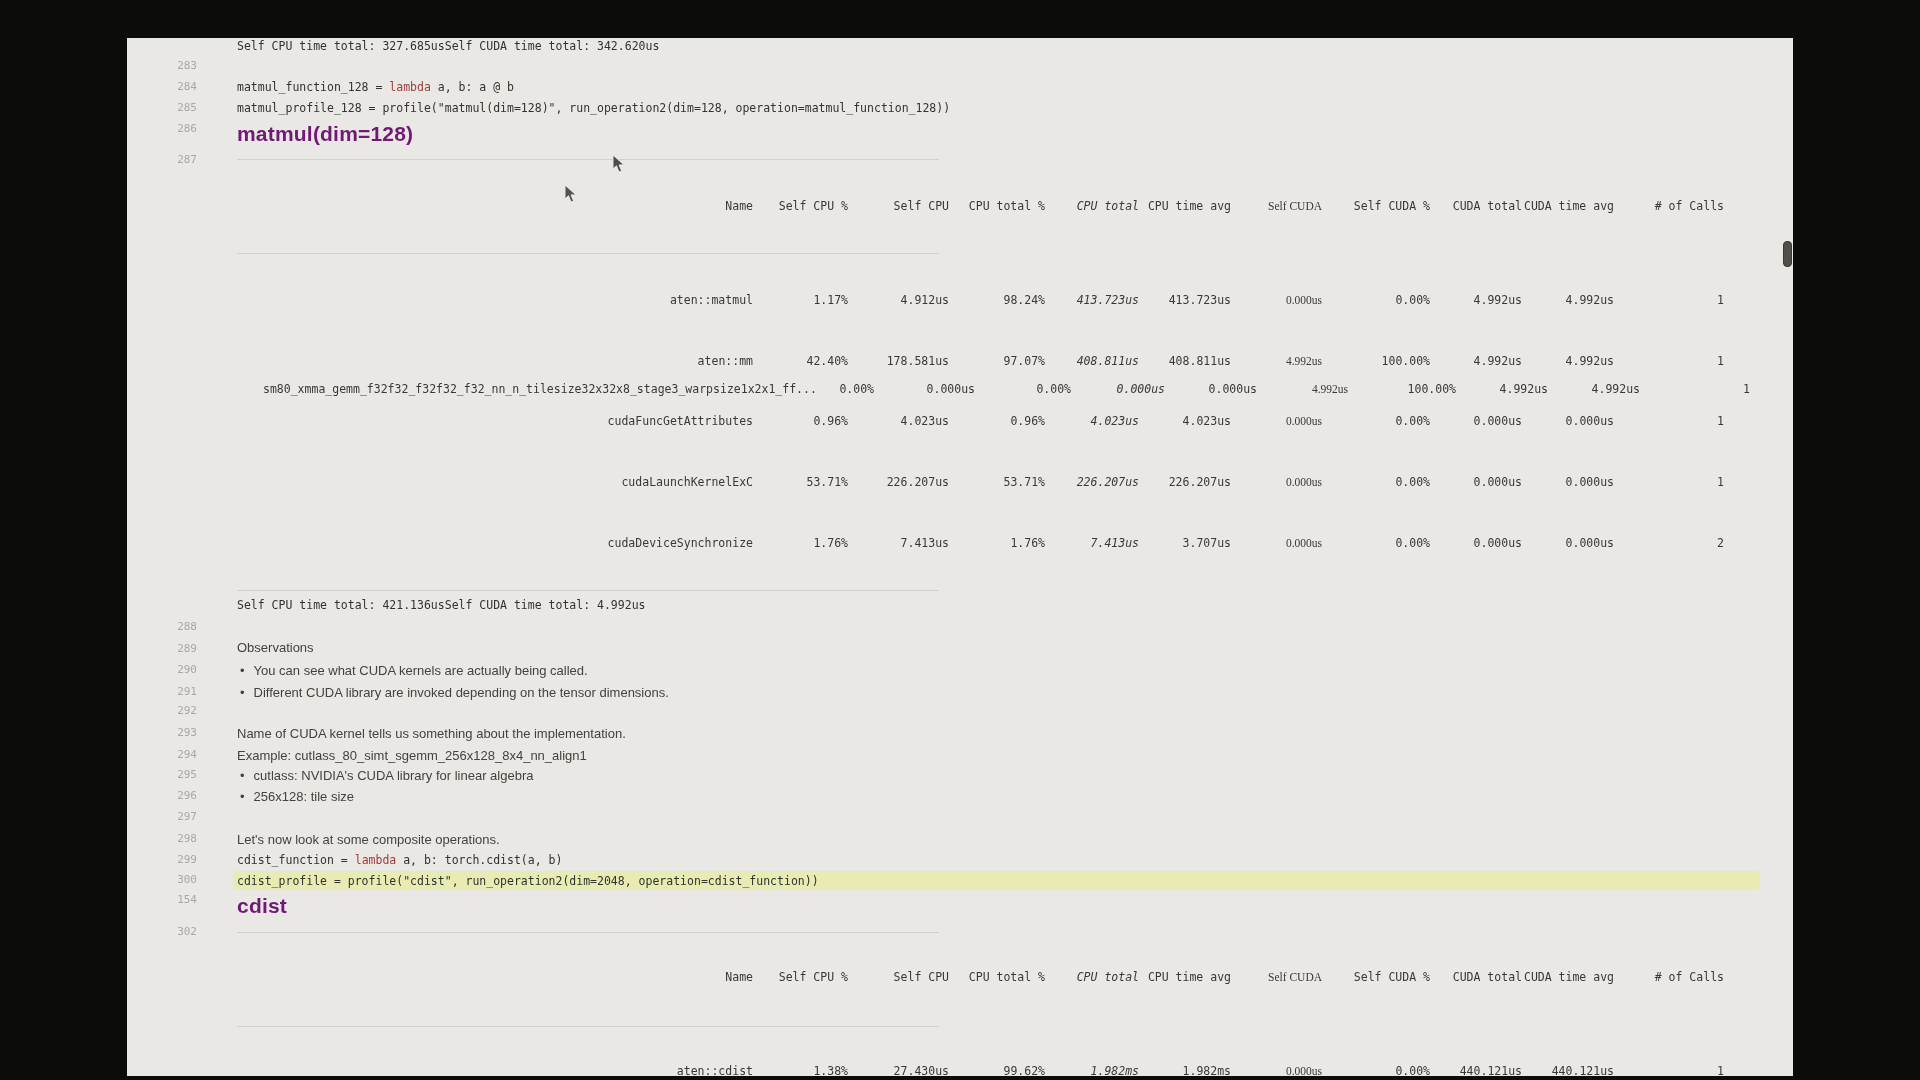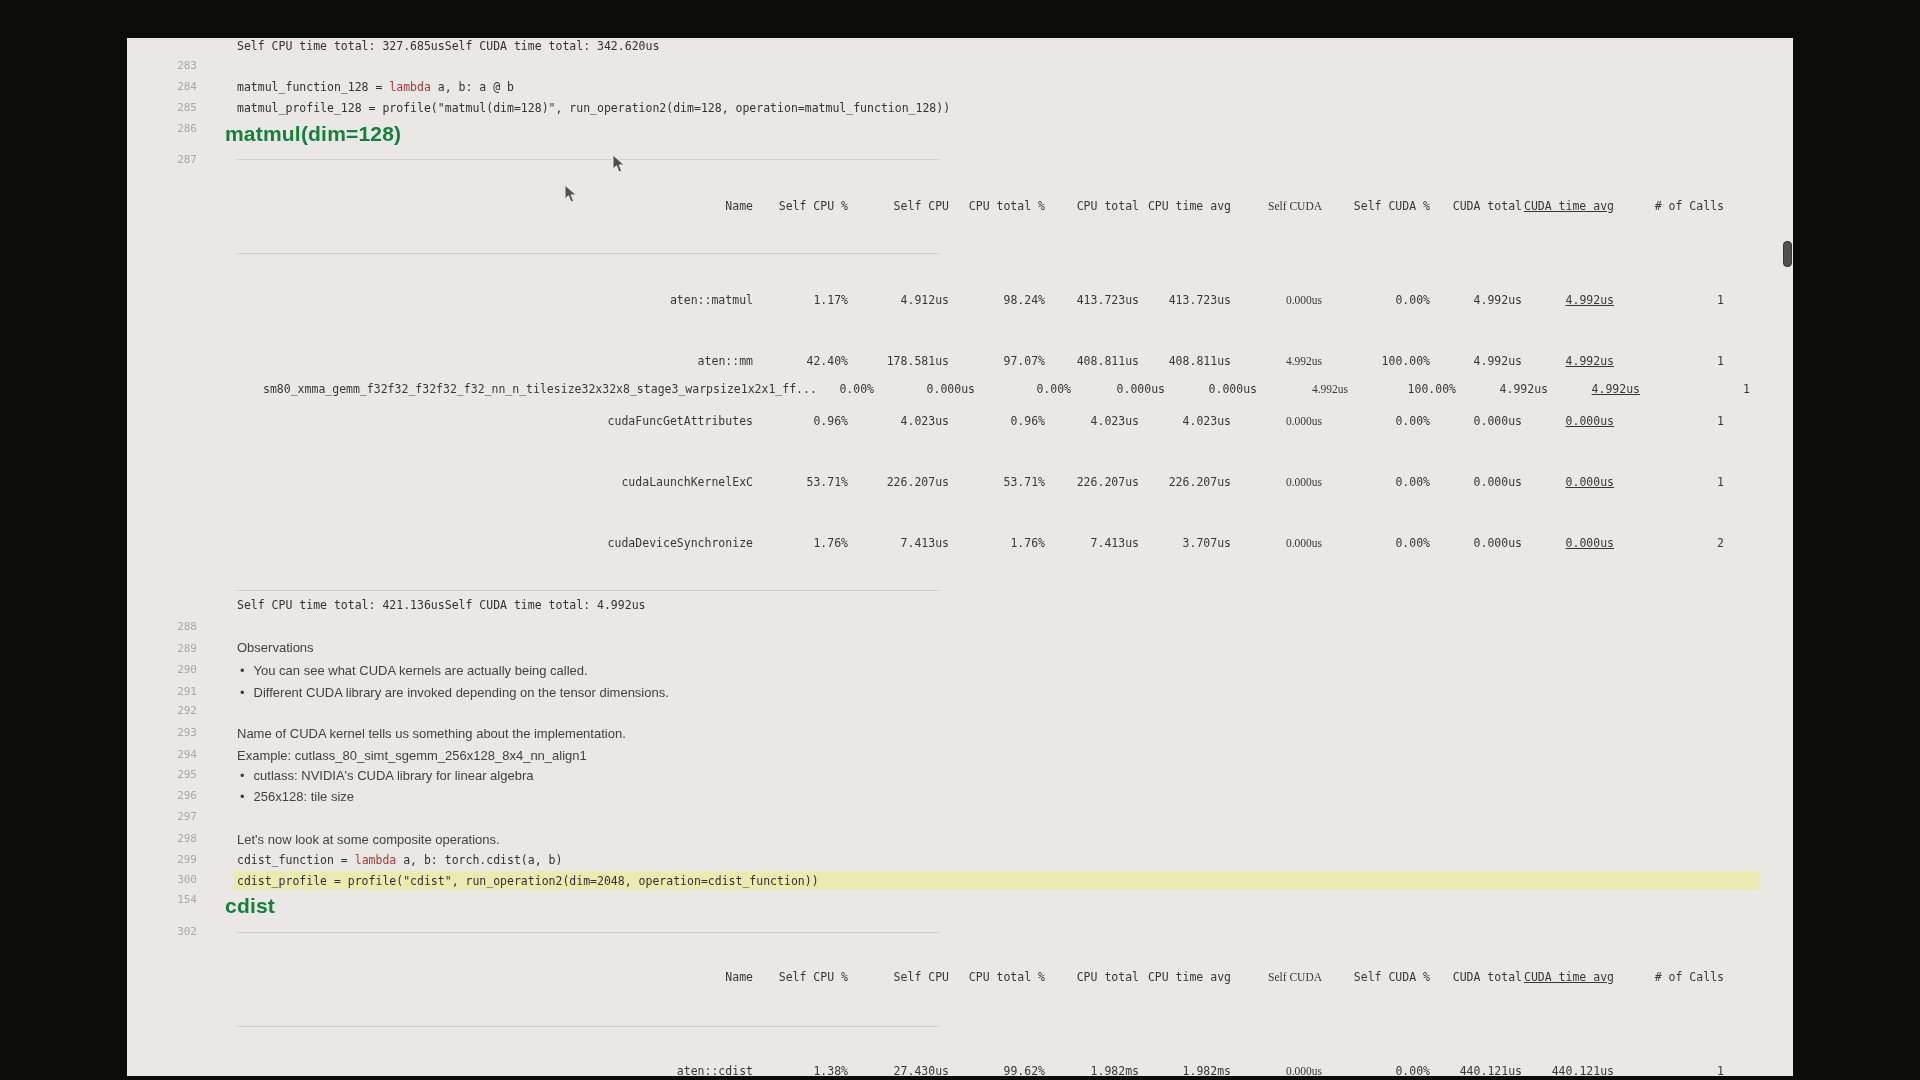--- a/index.html
+++ b/index.html
@@ -15,31 +15,31 @@
   .mono { position:absolute; left:110px; white-space:pre;
           font:11.5px "DejaVu Sans Mono", monospace; color:#33322e; height:15px; }
   .kw { color:#a03c3c; }
 
   .prose { position:absolute; left:110px; white-space:pre;
            font:13px "Liberation Sans", sans-serif; color:#44423e; }
   .bullet-line { position:absolute; left:113px; white-space:pre;
                  font:13px "Liberation Sans", sans-serif; color:#44423e; }
   .bullet-line .btxt { margin-left:9px; }
 
-  .h1 { position:absolute; left:98px; font:bold 21px "Liberation Sans", sans-serif;
-        color:#15803d; letter-spacing:0.2px; }
+  .h1 { position:absolute; left:110px; font:bold 21px "Liberation Sans", sans-serif;
+        color:#701a75; letter-spacing:0.2px; }
 
   .cell-hr { position:absolute; left:110px; width:702px; height:1px; background:#d2d0cc; }
 
   .ptable { position:absolute; left:0; top:0; width:1666px; z-index:2; }
   .prow { position:absolute; left:110px; white-space:nowrap; height:15px;
           font:11.5px "DejaVu Sans Mono", monospace; color:#3a3835; }
   .prow .c { display:inline-block; text-align:right; white-space:pre; overflow:visible; }
-  .c0{width:516px;} .c1{width:95px;} .c2{width:101px;} .c3{width:96px;} .c4{width:94px;}
-  .c5{width:92px;} .c6{width:91px;font-family:Liberation Serif, serif;} .c7{width:108px;} .c8{width:92px;} .c9{width:92px;text-decoration:underline;}
+  .c0{width:516px;} .c1{width:95px;} .c2{width:101px;} .c3{width:96px;} .c4{width:94px;font-style:italic;}
+  .c5{width:92px;} .c6{width:91px;font-family:Liberation Serif, serif;} .c7{width:108px;} .c8{width:92px;} .c9{width:92px;}
   .c10{width:110px;}
   .prow.shift { transform:translateX(26px); }
   .prow.leftname .c0 { text-align:left; }
 
   .hl-bar { position:absolute; left:106px; top:833px; width:1527px; height:19px;
             background:#e9ecb2; border-radius:2px; }
 
   .scroll-thumb { position:absolute; left:1656px; top:203px; width:9px; height:26px;
                   background:#514f4a; border-radius:4px; border:1px solid #3a3936; }
 

